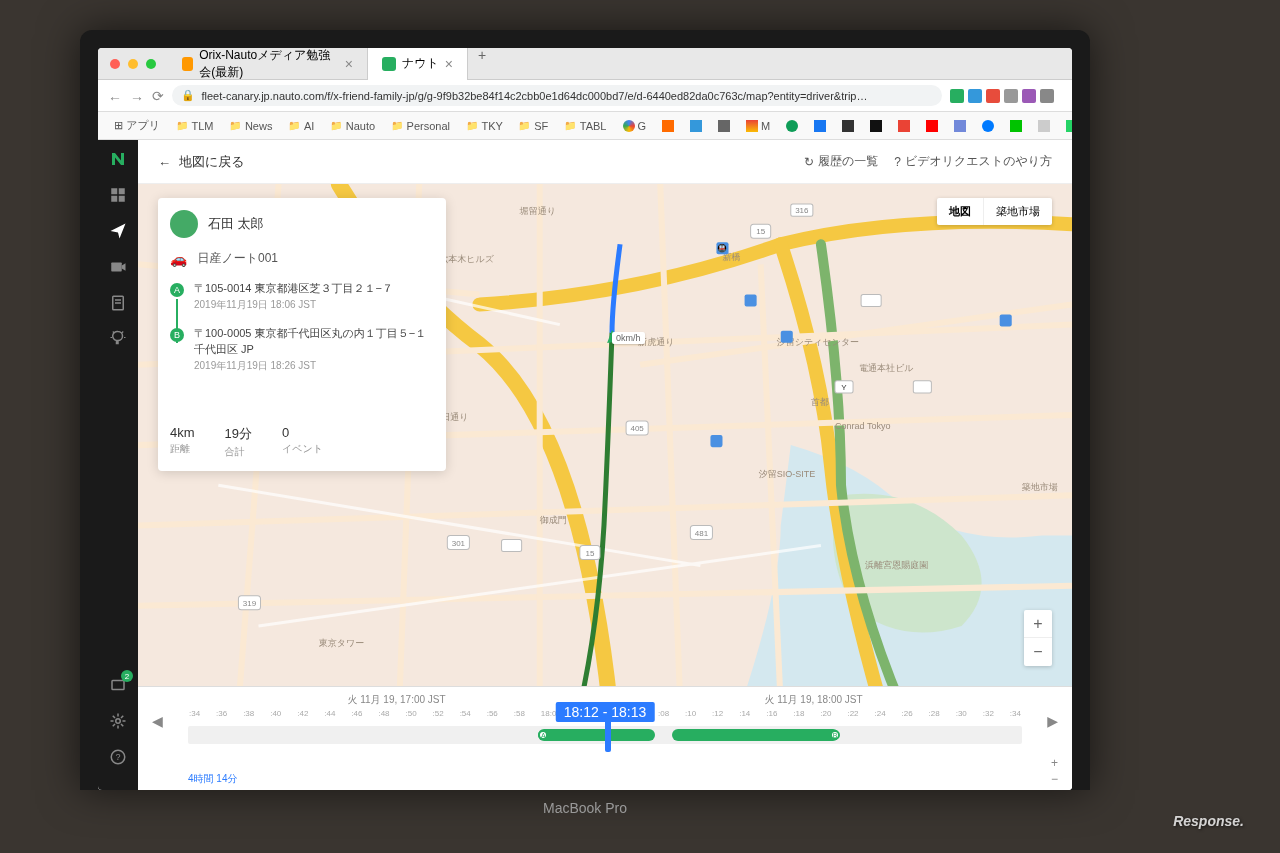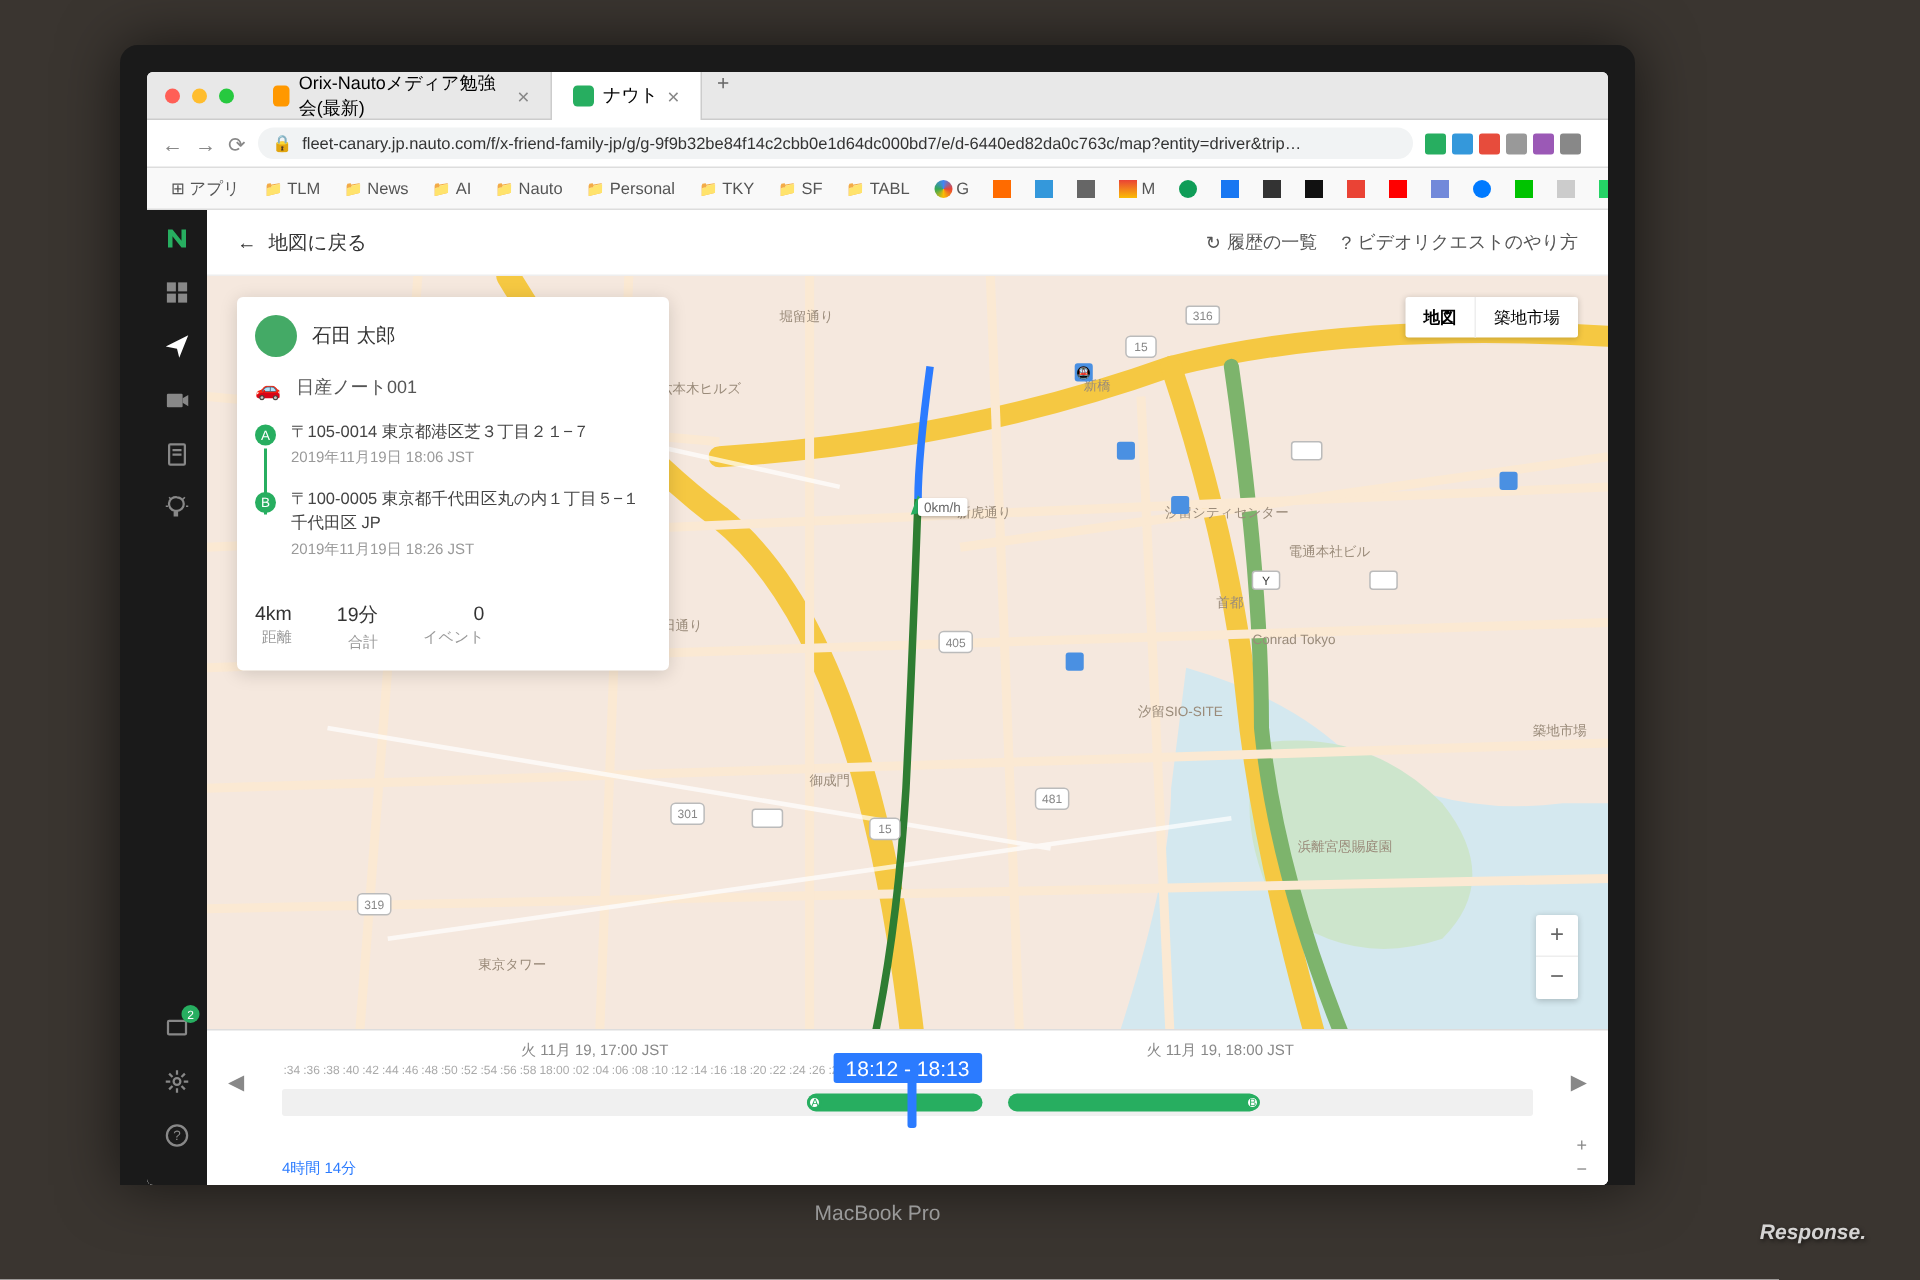--- a/index.html
+++ b/index.html
@@ -58,21 +58,21 @@
   .vehicle-row { display: flex; align-items: center; gap: 10px; margin-bottom: 14px; }
   .car-icon { color: #999; font-size: 14px; }
   .vehicle-name { font-size: 12px; color: #555; }
   .waypoint { display: flex; gap: 10px; margin-bottom: 8px; position: relative; }
   .wp-dot { width: 14px; height: 14px; border-radius: 50%; margin-top: 2px; flex-shrink: 0; color: #fff; font-size: 9px; display: flex; align-items: center; justify-content: center; }
   .wp-a { background: #27ae60; } .wp-b { background: #27ae60; }
   .wp-line { position: absolute; left: 6px; top: 18px; width: 2px; height: 44px; background: #27ae60; }
   .wp-text { font-size: 11px; color: #444; line-height: 1.4; }
   .wp-time { font-size: 10px; color: #999; margin-top: 2px; }
   .stats-row { display: flex; gap: 30px; margin-top: 16px; padding-top: 12px; }
-  .stat { text-align: right; }
+  .stat { text-align: left; margin-top: 24px; }
   .stat-val { font-size: 13px; color: #333; }
   .stat-lbl { font-size: 10px; color: #999; margin-top: 2px; }
   .tooltip { position: absolute; left: 380px; top: 10px; width: 190px; background: #2c2c2c; border-radius: 4px; padding: 12px 14px 10px; color: #fff; box-shadow: 0 4px 20px rgba(0,0,0,0.4); }
   .tooltip::after { content: ""; position: absolute; bottom: -8px; left: 50%; margin-left: -8px; border: 8px solid transparent; border-top-color: #2c2c2c; border-bottom: none; }
   .tt-time { font-size: 12px; font-weight: 600; }
   .tt-status { font-size: 10px; color: #aaa; text-align: center; margin-top: 6px; }
   .tt-check-row { display: flex; align-items: center; justify-content: space-between; margin-top: 12px; font-size: 11px; }
   .tt-checkbox { width: 14px; height: 14px; border: 1px solid #666; cursor: pointer; }
   .tt-actions { display: flex; justify-content: space-between; margin-top: 12px; font-size: 11px; }
   .tt-back { color: #777; cursor: pointer; }
@@ -80,21 +80,21 @@
   .map-type { position: absolute; right: 20px; top: 14px; background: #fff; border-radius: 2px; box-shadow: 0 1px 4px rgba(0,0,0,0.2); display: flex; font-size: 11px; }
   .map-type span { padding: 6px 12px; cursor: pointer; }
   .map-type span:first-child { border-right: 1px solid #eee; font-weight: 600; }
   .zoom-ctrl { position: absolute; right: 20px; bottom: 20px; background: #fff; border-radius: 2px; box-shadow: 0 1px 4px rgba(0,0,0,0.2); display: flex; flex-direction: column; }
   .zoom-ctrl span { width: 28px; height: 28px; display: flex; align-items: center; justify-content: center; cursor: pointer; font-size: 16px; color: #666; }
   .zoom-ctrl span:first-child { border-bottom: 1px solid #eee; }
   .speed-label { position: absolute; left: 474px; top: 148px; background: #fff; font-size: 9px; padding: 1px 4px; border-radius: 2px; color: #666; box-shadow: 0 1px 2px rgba(0,0,0,0.2); }
   .marker { position: absolute; left: 468px; top: 146px; width: 0; height: 0; border-left: 7px solid transparent; border-right: 7px solid transparent; border-bottom: 12px solid #27ae60; transform: rotate(-10deg); }
   .timeline { height: 104px; border-top: 1px solid #ddd; background: #fff; position: relative; padding: 6px 50px 6px 50px; }
   .tl-dates { display: flex; font-size: 10px; color: #888; justify-content: space-around; }
-  .tl-ticks { display: flex; font-size: 8px; color: #aaa; margin-top: 2px; overflow: hidden; white-space: nowrap; }
+  .tl-ticks { display: flex; font-size: 8px; color: #aaa; margin-top: 2px; justify-content: space-between; overflow: hidden; white-space: nowrap; }
   .tl-tick { flex-shrink: 0; padding: 0 1px; }
   .tl-nav { position: absolute; top: 26px; font-size: 14px; color: #888; cursor: pointer; }
   .tl-nav.left { left: 14px; } .tl-nav.right { right: 14px; }
   .tl-track { position: relative; height: 18px; background: #f0f0f0; margin-top: 8px; border-radius: 2px; }
   .tl-bar { position: absolute; top: 3px; height: 12px; background: #27ae60; border-radius: 6px; }
   .tl-bar.b1 { left: 42%; width: 14%; }
   .tl-bar.b2 { left: 58%; width: 20%; }
   .tl-cursor { position: absolute; left: 50%; top: -8px; width: 6px; height: 34px; background: #2b7bff; border-radius: 2px; }
   .tl-cursor-label { position: absolute; left: 50%; top: -24px; transform: translateX(-50%); background: #2b7bff; color: #fff; font-size: 14px; padding: 2px 8px; border-radius: 2px; white-space: nowrap; }
   .tl-ab { position: absolute; top: 4px; width: 10px; height: 10px; border-radius: 50%; background: #fff; border: 2px solid #27ae60; font-size: 7px; color: #27ae60; display: flex; align-items: center; justify-content: center; }

